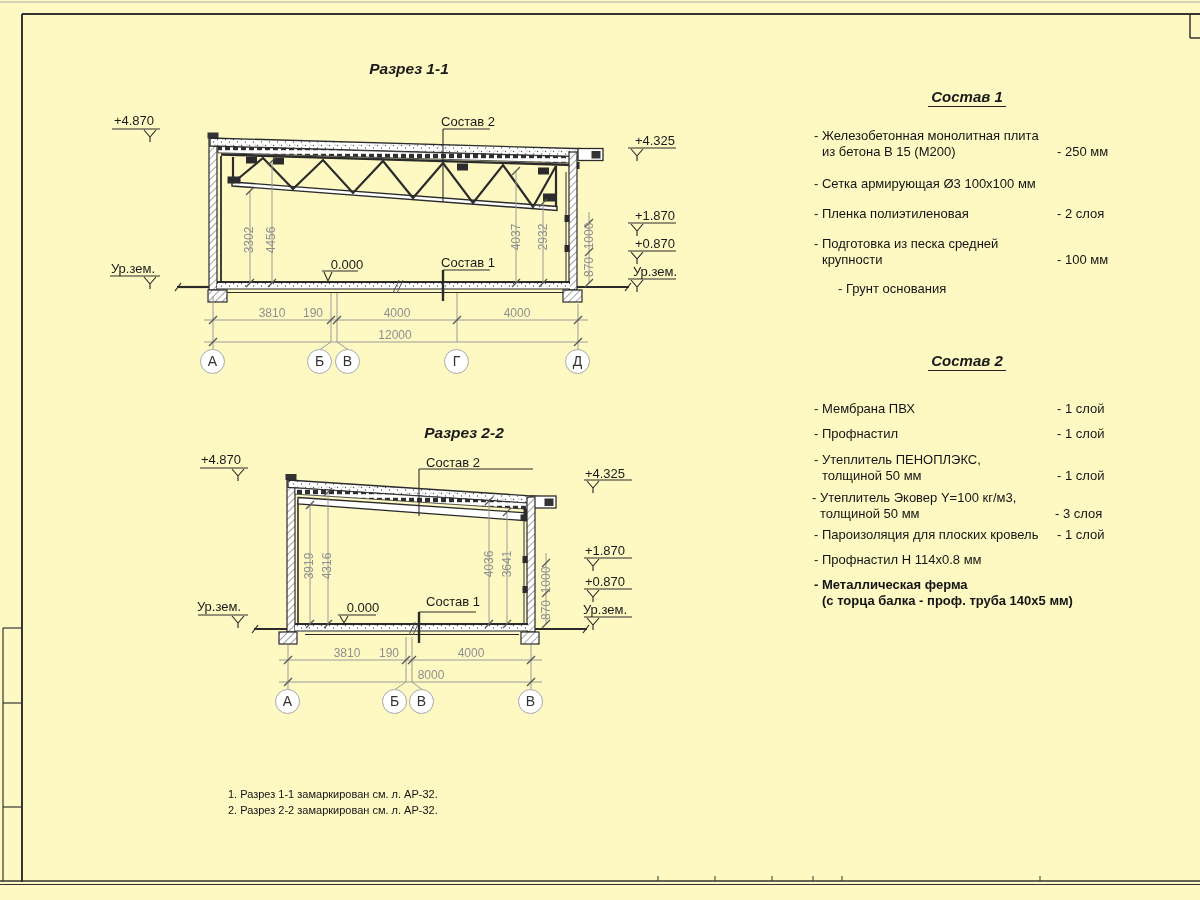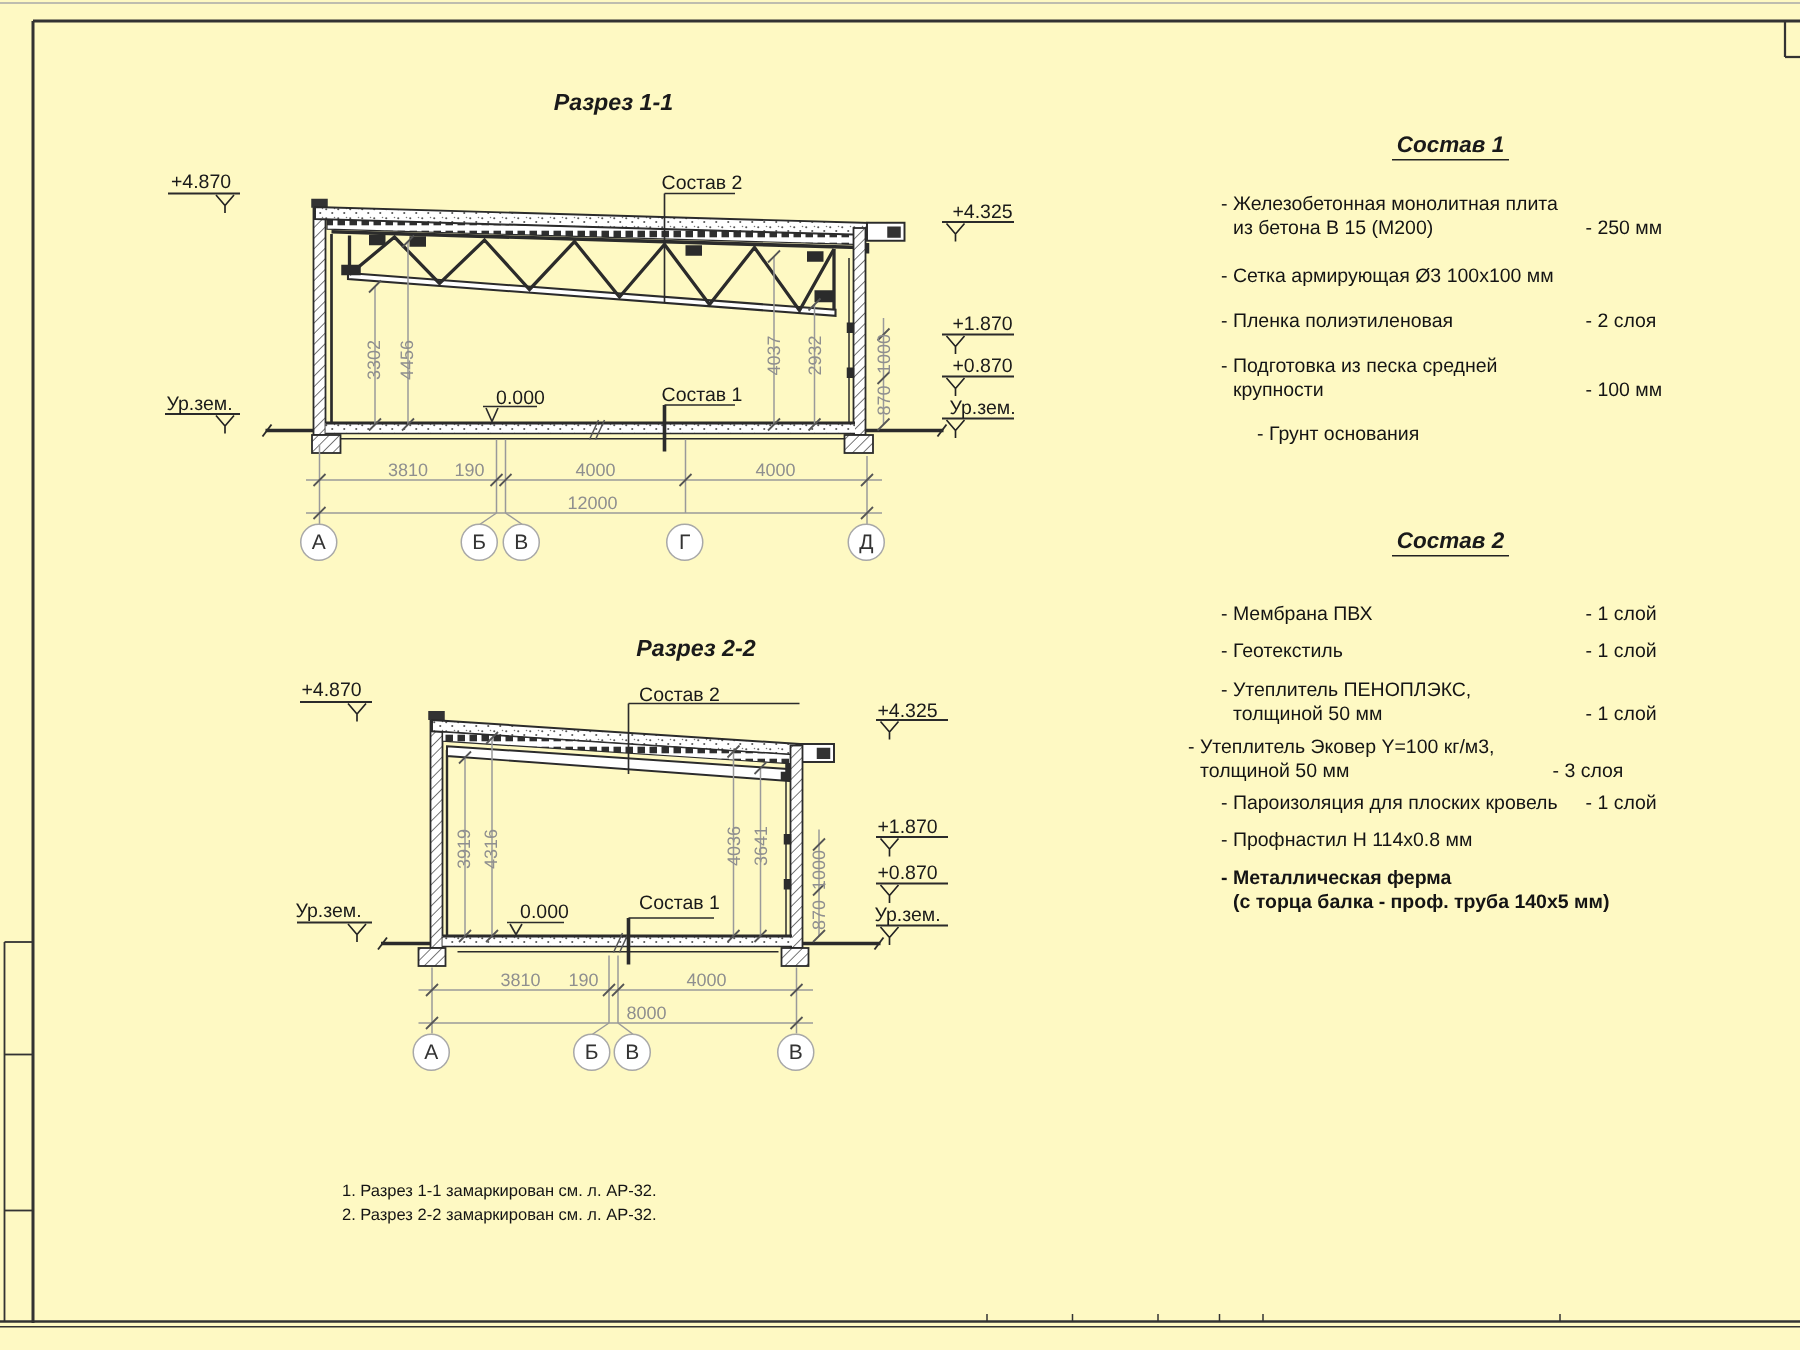--- a/index.html
+++ b/index.html
@@ -319,27 +319,27 @@
 </div>
 <div class="item" style="left:838px;top:281px;">
   <span>- Грунт основания</span>
 </div>
 
 <div class="listhead" style="left:877px;top:352px;"><span>Состав 2</span></div>
 <div class="item" style="left:814px;top:401px;">
   <span>- Мембрана ПВХ</span><span class="val">- 1 слой</span>
 </div>
 <div class="item" style="left:814px;top:426px;">
-  <span>- Геотекстиль</span><span class="val">- 1 слой</span>
+  <span>- Профнастил</span><span class="val">- 1 слой</span>
 </div>
 <div class="item" style="left:814px;top:452px;">
   <span>- Утеплитель ПЕНОПЛЭКС,</span><span class="l2">толщиной 50 мм</span>
   <span class="val">- 1 слой</span>
 </div>
-<div class="item" style="left:792px;top:490px;">
+<div class="item" style="left:812px;top:490px;">
   <span>- Утеплитель Эковер Y=100 кг/м3,</span><span class="l2">толщиной 50 мм</span>
   <span class="val">- 3 слоя</span>
 </div>
 <div class="item" style="left:814px;top:527px;">
   <span>- Пароизоляция для плоских кровель</span><span class="val">- 1 слой</span>
 </div>
 <div class="item" style="left:814px;top:552px;">
   <span>- Профнастил Н 114х0.8 мм</span>
 </div>
 <div class="item" style="left:814px;top:577px;font-weight:bold;">

